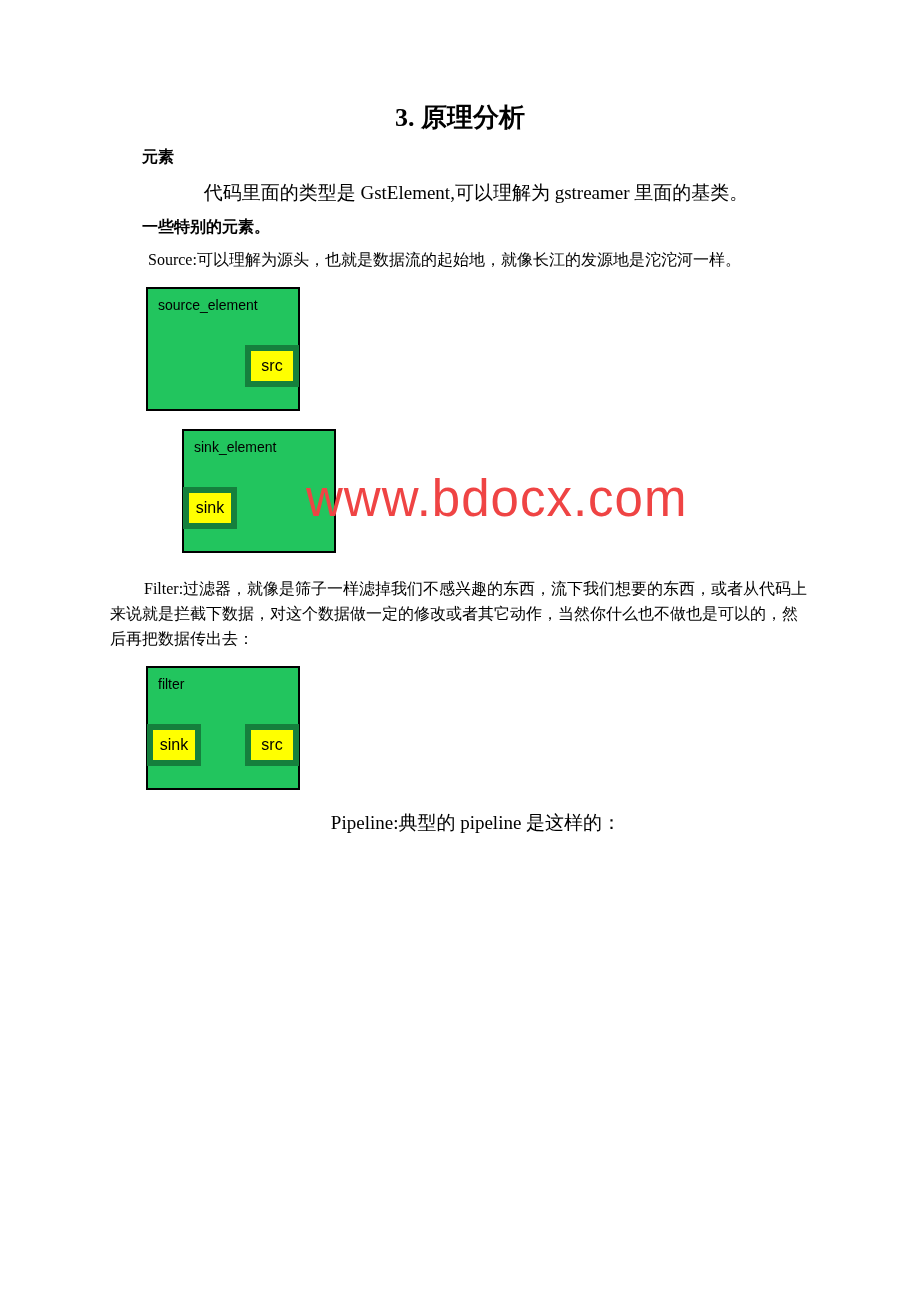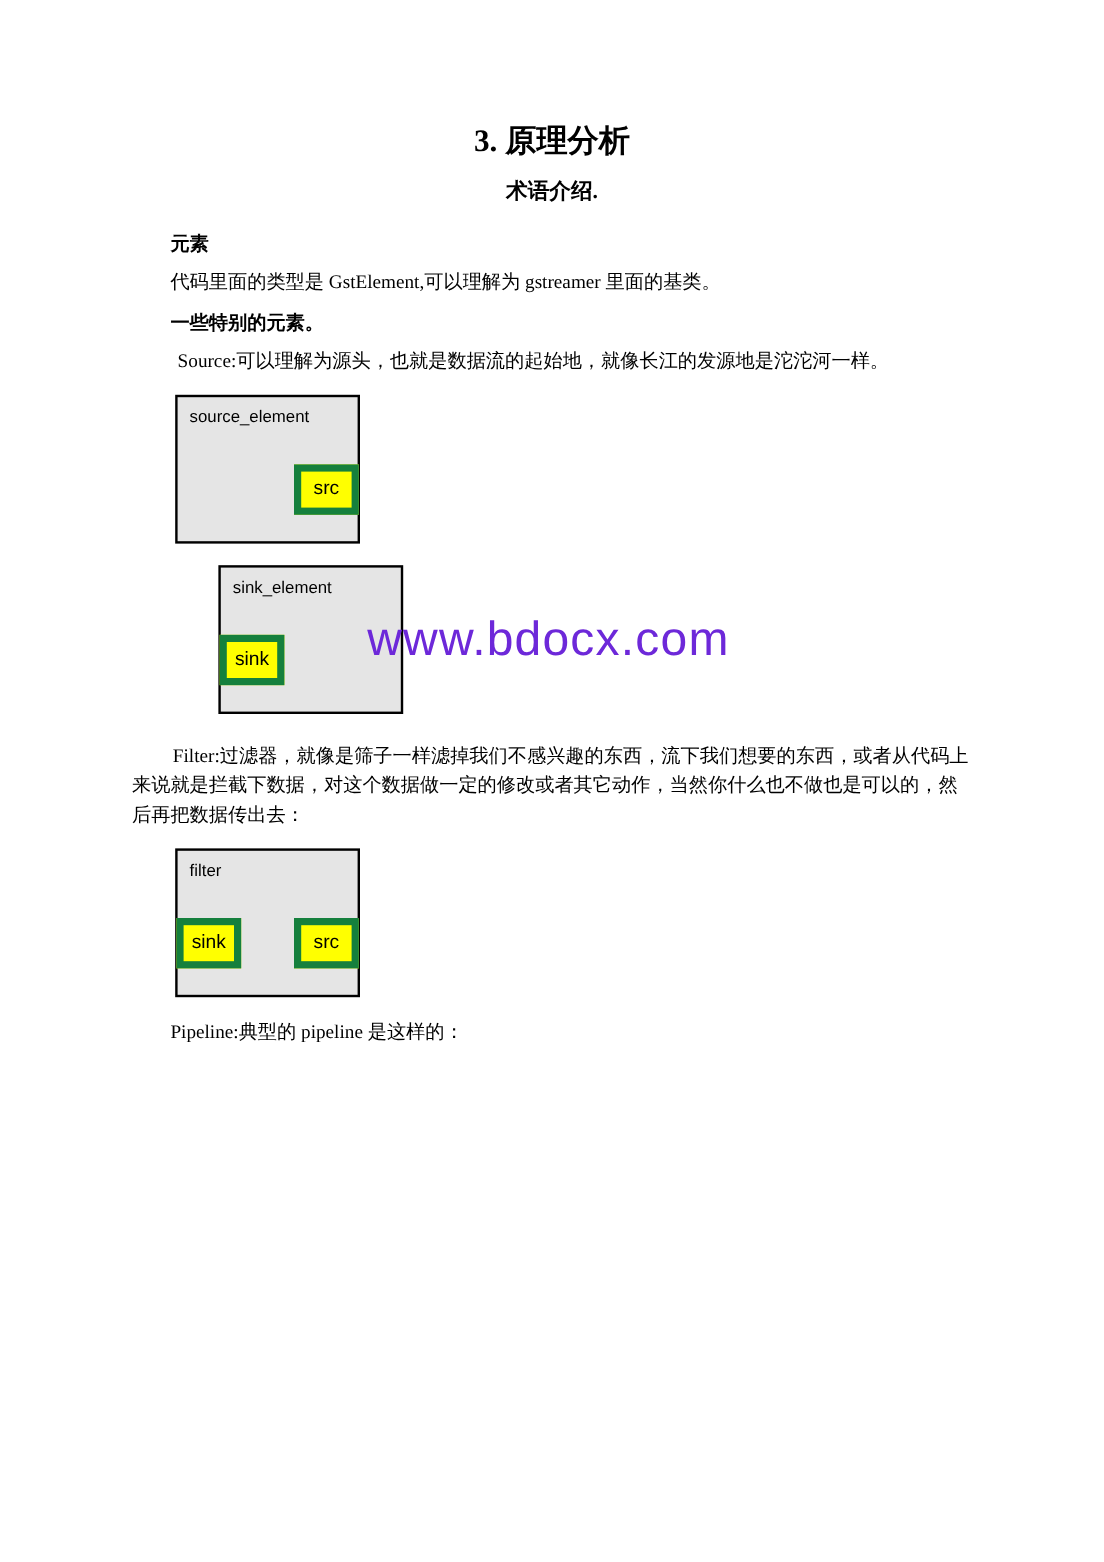--- a/index.html
+++ b/index.html
@@ -27,46 +27,46 @@
     margin-bottom: 22px;
   }
   .heading {
     font-weight: bold;
     font-size: 16px;
     margin-top: 6px;
     margin-bottom: 10px;
     margin-left: 32px;
   }
   .para {
-    font-size: 16px;
+    font-size: 19px;
     line-height: 1.55;
     margin-bottom: 10px;
     margin-left: 32px;
-    text-align: left;
+    text-align: center;
   }
   .para-wrap {
     font-size: 16px;
     line-height: 1.55;
     margin-bottom: 10px;
     text-align: left;
   }
   .para-wrap .indent {
     display: inline-block;
     width: 34px;
   }
   .diagram-zone {
     margin: 14px 0 18px 36px;
     position: relative;
   }
   .element-box {
     border: 2px solid #000;
     width: 150px;
     height: 120px;
     position: relative;
-    background: #e5e5e5;
+    background: #22c55e;
   }
   .element-label {
     position: absolute;
     top: 8px;
     left: 10px;
     font-family: Arial, sans-serif;
     font-size: 14px;
   }
   .pad {
     position: absolute;
@@ -84,37 +84,36 @@
     right: -1px;
     bottom: 22px;
   }
   .pad-sink-left {
     left: -1px;
     bottom: 22px;
   }
   .watermark {
     position: absolute;
     font-family: Arial, sans-serif;
-    font-size: 40px;
-    color: #6d28d9;
+    font-size: 51px;
+    color: #ef4444;
     left: 160px;
     top: 40px;
     pointer-events: none;
     user-select: none;
     letter-spacing: 1px;
     white-space: nowrap;
   }
 </style>
 </head>
 <body>
 
 <div class="page">
 
   <div class="title-main">3. 原理分析</div>
-  <div class="title-sub">术语介绍.</div>
 
   <div class="heading">元素</div>
   <div class="para">代码里面的类型是 GstElement,可以理解为 gstreamer 里面的基类。</div>
 
   <div class="heading">一些特别的元素。</div>
 
   <div class="para-wrap">
     <span class="indent"></span><span> Source:可以理解为源头，也就是数据流的起始地，就像长江的发源地是沱沱河一样。</span>
   </div>
 

